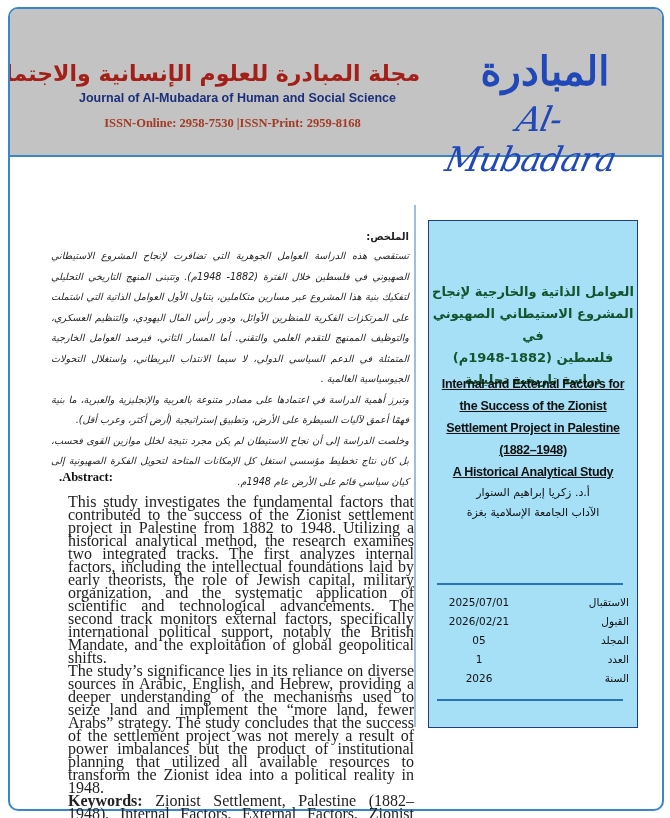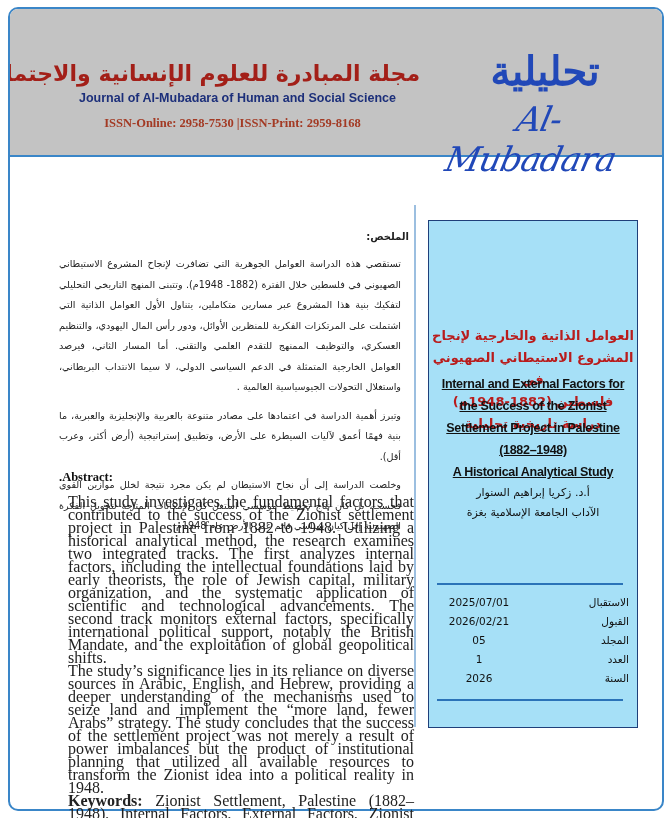--- a/index.html
+++ b/index.html
@@ -45,40 +45,40 @@
   }
   .divider-v {
     position: absolute; left: 414px; top: 205px; width: 2px; height: 522px; background: #9cbfe0;
   }
   .ar-abstract {
     position: absolute; left: 51px; top: 200px; width: 358px;
     direction: rtl; text-align: justify; font-family: "DejaVu Sans", sans-serif;
     font-size: 9.6px; line-height: 20.5px; color: #222;
   }
   .ar-abstract .head { font-weight: bold; font-size: 10px; line-height: 18px; margin-top: 28px; }
-  .ar-abstract p { margin: 8px; text-align-last: right; }
+  .ar-abstract p { margin: 0; text-align-last: right; font-style: italic; }
   .ar-abstract .kw-label { font-weight: bold; text-decoration: underline; }
   .en-abstract-head {
     position: absolute; left: 59px; top: 470px; font-family: "Liberation Serif", serif;
     font-weight: bold; font-size: 12.5px; color: #111;
   }
   .en-abstract {
     position: absolute; left: 68px; top: 495px; width: 346px;
     font-family: "Liberation Serif", serif; font-size: 16px; line-height: 13px; color: #222;
     text-align: justify;
   }
   .en-abstract p { margin: 0; }
   .en-abstract .kw-label { font-weight: bold; }
   .infobox {
     position: absolute; left: 428px; top: 220px; width: 210px; height: 508px;
     background: #a6e0f7; border: 1.5px solid #1f3f7a; box-sizing: border-box;
   }
   .infobox .title-ar {
     position: absolute; left: 0; top: 60px; width: 100%; text-align: center; direction: rtl;
-    font-family: "DejaVu Sans", sans-serif; font-weight: bold; font-size: 13px; line-height: 22px; color: #b91c1c; margin-top: 44px;
+    font-family: "DejaVu Sans", sans-serif; font-weight: bold; font-size: 13px; line-height: 22px; color: #14532d;
   }
   .infobox .title-en {
     position: absolute; left: 0; top: 152px; width: 100%; text-align: center;
     font-family: "Liberation Sans", sans-serif; font-weight: bold; font-size: 12.5px; line-height: 22px;
     color: #111; letter-spacing: -0.3px; text-decoration: underline;
   }
   .infobox .author {
     position: absolute; left: 0; top: 262px; width: 100%; text-align: center; direction: rtl;
     font-family: "DejaVu Sans", sans-serif; font-size: 11px; line-height: 20px; color: #111;
   }
@@ -95,21 +95,21 @@
 </style>
 </head>
 <body>
 
 <div class="frame">
   <div class="header">
     <div class="ar-title">مجلة المبادرة للعلوم الإنسانية والاجتماعية</div>
     <div class="en-title">Journal of Al-Mubadara of Human and Social Science</div>
     <div class="issn">ISSN-Online: 2958-7530 |ISSN-Print: 2959-8168</div>
     <div class="logo">
-      <div class="logo-ar">تحليلية</div>
+      <div class="logo-ar">المبادرة</div>
       <div class="logo-en">Al-Mubadara</div>
     </div>
   </div>
 </div>
 
 <div class="divider-v"></div>
 
 <div class="ar-abstract">
   <div class="head">الملخص:</div>
   <p>تستقصي هذه الدراسة العوامل الجوهرية التي تضافرت لإنجاح المشروع الاستيطاني الصهيوني في فلسطين خلال الفترة (1882- 1948م). وتتبنى المنهج التاريخي التحليلي لتفكيك بنية هذا المشروع عبر مسارين متكاملين، يتناول الأول العوامل الذاتية التي اشتملت على المرتكزات الفكرية للمنظرين الأوائل، ودور رأس المال اليهودي، والتنظيم العسكري، والتوظيف الممنهج للتقدم العلمي والتقني. أما المسار الثاني، فيرصد العوامل الخارجية المتمثلة في الدعم السياسي الدولي، لا سيما الانتداب البريطاني، واستغلال التحولات الجيوسياسية العالمية .</p>

